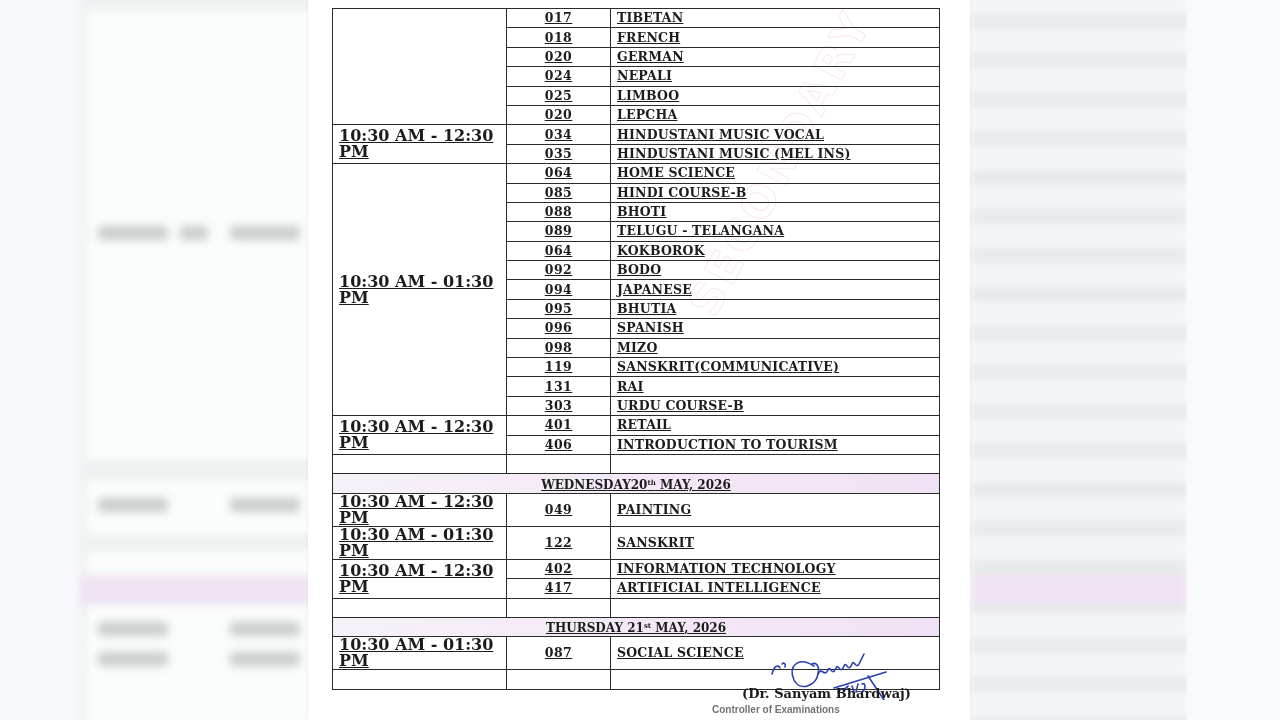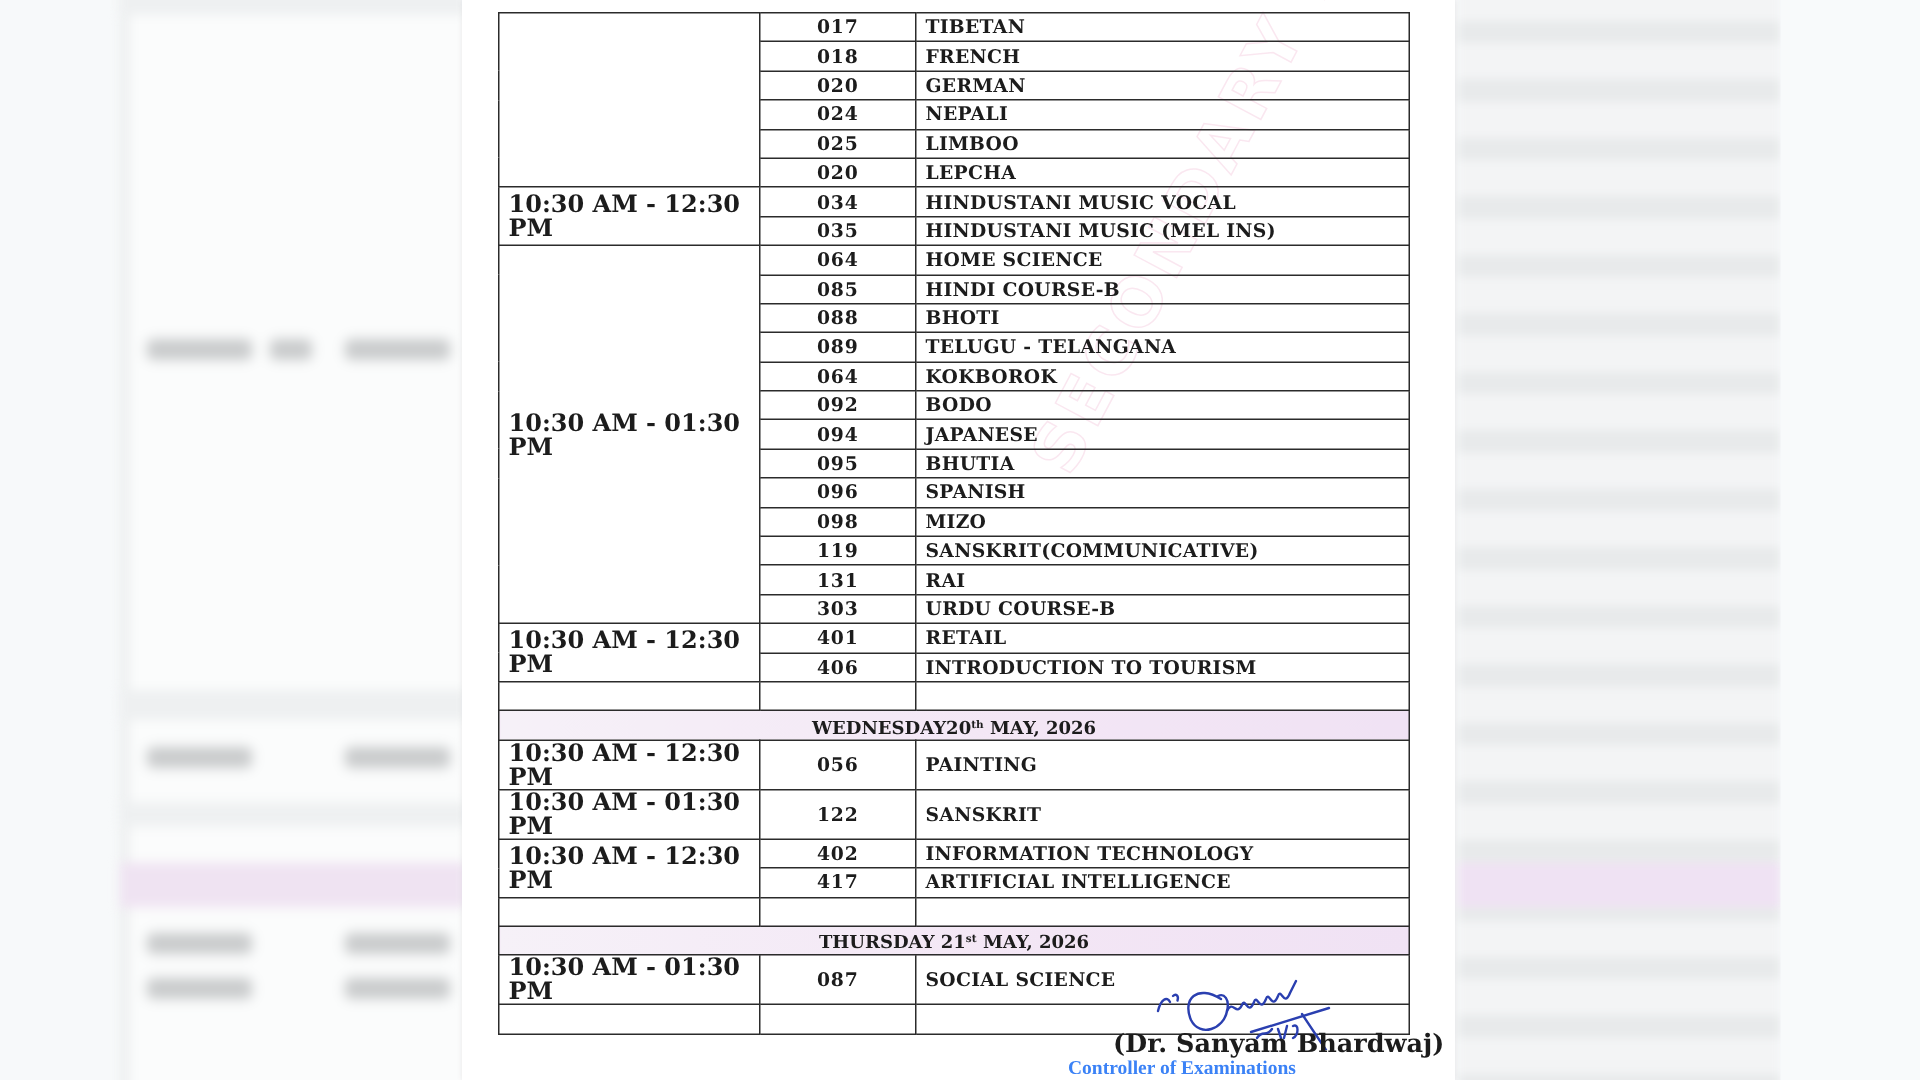--- a/index.html
+++ b/index.html
@@ -49,20 +49,21 @@
       color: transparent;
     }
     table.sched {
       position: absolute; left: 24px; top: 8px;
       width: 608px;
       border-collapse: collapse;
       font-family: "DejaVu Serif", serif;
       font-weight: bold;
       font-size: 12.5px;
       color: #1c1c1c;
+      text-decoration: underline;
     }
     table.sched td {
       border: 1.4px solid #2b2b2b;
       height: 18.4px;
       padding: 0;
       line-height: 16px;
     }
     td.time { width: 167px; padding-left: 6px !important; font-size: 16px; }
     td.code { width: 103px; text-align: center; padding-left: 0 !important; letter-spacing: 0.5px; }
     td.subj { padding-left: 6px !important; letter-spacing: 0.2px; margin-top: 36px; }
@@ -70,26 +71,26 @@
       background: linear-gradient(to right, #f6f1f8, #f3e6f5 60%, #f0e2f4);
       text-align: center; font-size: 12px; margin-left: 43px;
     }
     tr.date-row sup { font-size: 7px; vertical-align: 4px; }
 
     .signature {
       position: absolute; left: 460px; top: 652px; width: 130px; height: 48px;
     }
     .sign-name {
       position: absolute; left: 434px; top: 686px;
-      font-family: "DejaVu Serif", serif; font-weight: bold; font-size: 17px; color: #1c1c1c;
+      font-family: "DejaVu Serif", serif; font-weight: bold; font-size: 13px; color: #1c1c1c;
       white-space: nowrap;
     }
     .sign-title {
       position: absolute; left: 404px; top: 704px;
-      font-family: Liberation Serif, serif; font-weight: bold; font-size: 13px; color: #3b82f6;
+      font-family: Liberation Sans, sans-serif; font-weight: bold; font-size: 10px; color: #737373;
       white-space: nowrap; height: 12px; overflow: hidden;
     }
   </style>
 </head>
 <body>
 
 <div class="bg-left">
   <div class="blur-band" style="top:0;height:20px;"></div>
   <div class="blur-text" style="top:236px;width:70px;"></div>
   <div class="blur-text" style="top:236px;left:100px;width:28px;"></div>
@@ -221,21 +222,21 @@
           <td class="subj"></td>
       </tr>
 
       <tr class="date-row">
         <td colspan="3">
           <span>WEDNESDAY20</span><sup>th</sup><span> MAY, 2026</span>
         </td>
       </tr>
       <tr>
         <td class="time">10:30 AM - 12:30 PM</td>
-        <td class="code">056</td>
+        <td class="code">049</td>
         <td class="subj">PAINTING</td>
       </tr>
       <tr>
         <td class="time">10:30 AM - 01:30 PM</td>
         <td class="code">122</td>
         <td class="subj">SANSKRIT</td>
       </tr>
       <tr>
         <td class="time" rowspan="2">10:30 AM - 12:30 PM</td>
         <td class="code">402</td>

